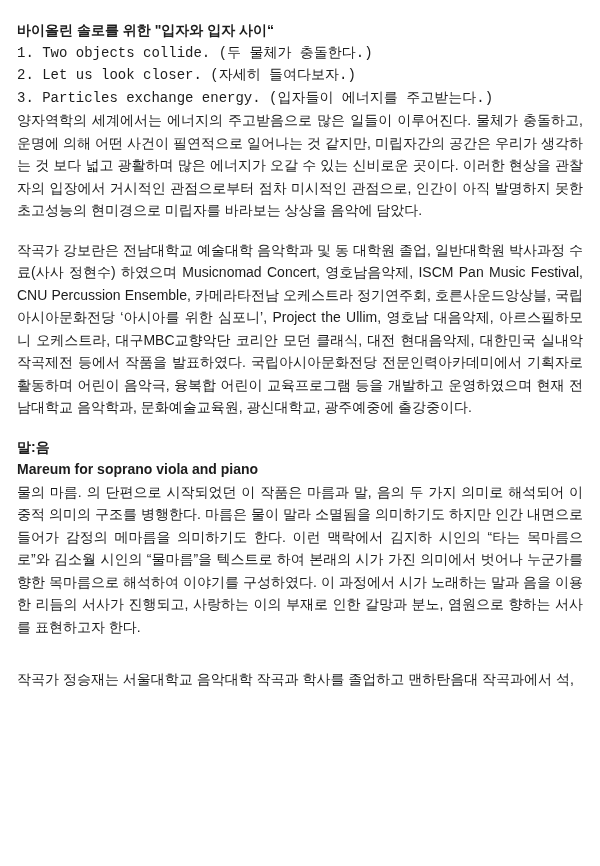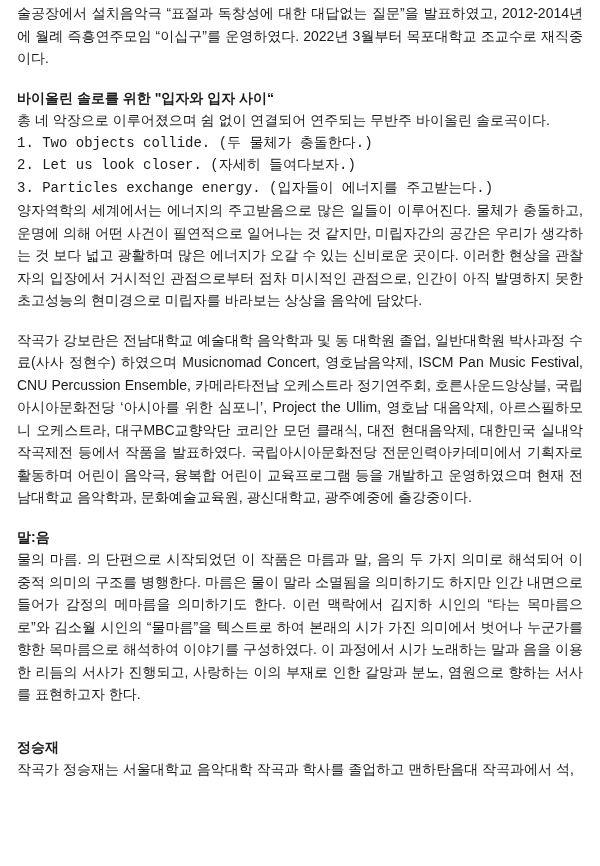--- a/index.html
+++ b/index.html
@@ -42,38 +42,36 @@
     text-align: left;
     word-break: break-all;
     font-family: Liberation Mono, monospace;
   }
 </style>
 </head>
 <body>
 
 <div class="page">
 
-  <p class="j">술공장에서 설치음악극 “표절과 독창성에 대한 대답없는 질문”을 발표하였고, 2012-2014년에 월례 즉흥연주모임 “이십구”를 운영하였다. 2022년 3월부터 목포대학교 조교수로 재직중이다.</p>
 
   <section class="sec">
     <h2 class="hd">바이올린 솔로를 위한 "입자와 입자 사이“</h2>
-    <p class="j">총 네 악장으로 이루어졌으며 쉼 없이 연결되어 연주되는 무반주 바이올린 솔로곡이다.</p>
     <p class="movement">1. Two objects collide. (두 물체가 충돌한다.)</p>
     <p class="movement">2. Let us look closer. (자세히 들여다보자.)</p>
     <p class="movement">3. Particles exchange energy. (입자들이 에너지를 주고받는다.)</p>
     <p class="j">양자역학의 세계에서는 에너지의 주고받음으로 많은 일들이 이루어진다. 물체가 충돌하고, 운명에 의해 어떤 사건이 필연적으로 일어나는 것 같지만, 미립자간의 공간은 우리가 생각하는 것 보다 넓고 광활하며 많은 에너지가 오갈 수 있는 신비로운 곳이다. 이러한 현상을 관찰자의 입장에서 거시적인 관점으로부터 점차 미시적인 관점으로, 인간이 아직 발명하지 못한 초고성능의 현미경으로 미립자를 바라보는 상상을 음악에 담았다.</p>
   </section>
 
   <section class="sec">
     <p class="j">작곡가 강보란은 전남대학교 예술대학 음악학과 및 동 대학원 졸업, 일반대학원 박사과정 수료(사사 정현수) 하였으며 Musicnomad Concert, 영호남음악제, ISCM Pan Music Festival, CNU Percussion Ensemble, 카메라타전남 오케스트라 정기연주회, 호른사운드앙상블, 국립아시아문화전당 ‘아시아를 위한 심포니’, Project the Ullim, 영호남 대음악제, 아르스필하모니 오케스트라, 대구MBC교향악단 코리안 모던 클래식, 대전 현대음악제, 대한민국 실내악 작곡제전 등에서 작품을 발표하였다. 국립아시아문화전당 전문인력아카데미에서 기획자로 활동하며 어린이 음악극, 융복합 어린이 교육프로그램 등을 개발하고 운영하였으며 현재 전남대학교 음악학과, 문화예술교육원, 광신대학교, 광주예중에 출강중이다.</p>
   </section>
 
   <section class="sec">
     <h2 class="hd">말:음</h2>
+    <h2 class="hd">Mareum for soprano viola and piano</h2>
     <p class="j">물의 마름. 의 단편으로 시작되었던 이 작품은 마름과 말, 음의 두 가지 의미로 해석되어 이중적 의미의 구조를 병행한다. 마름은 물이 말라 소멸됨을 의미하기도 하지만 인간 내면으로 들어가 감정의 메마름을 의미하기도 한다. 이런 맥락에서 김지하 시인의 “타는 목마름으로”와 김소월 시인의 “물마름”을 텍스트로 하여 본래의 시가 가진 의미에서 벗어나 누군가를 향한 목마름으로 해석하여 이야기를 구성하였다. 이 과정에서 시가 노래하는 말과 음을 이용한 리듬의 서사가 진행되고, 사랑하는 이의 부재로 인한 갈망과 분노, 염원으로 향하는 서사를 표현하고자 한다.</p>
   </section>
 
   <section class="sec sec-gap-large">
-    <h2 class="hd">정승재</h2>
     <p class="j">작곡가 정승재는 서울대학교 음악대학 작곡과 학사를 졸업하고 맨하탄음대 작곡과에서 석,</p>
   </section>
 
 </div>
 
 </body></html>

